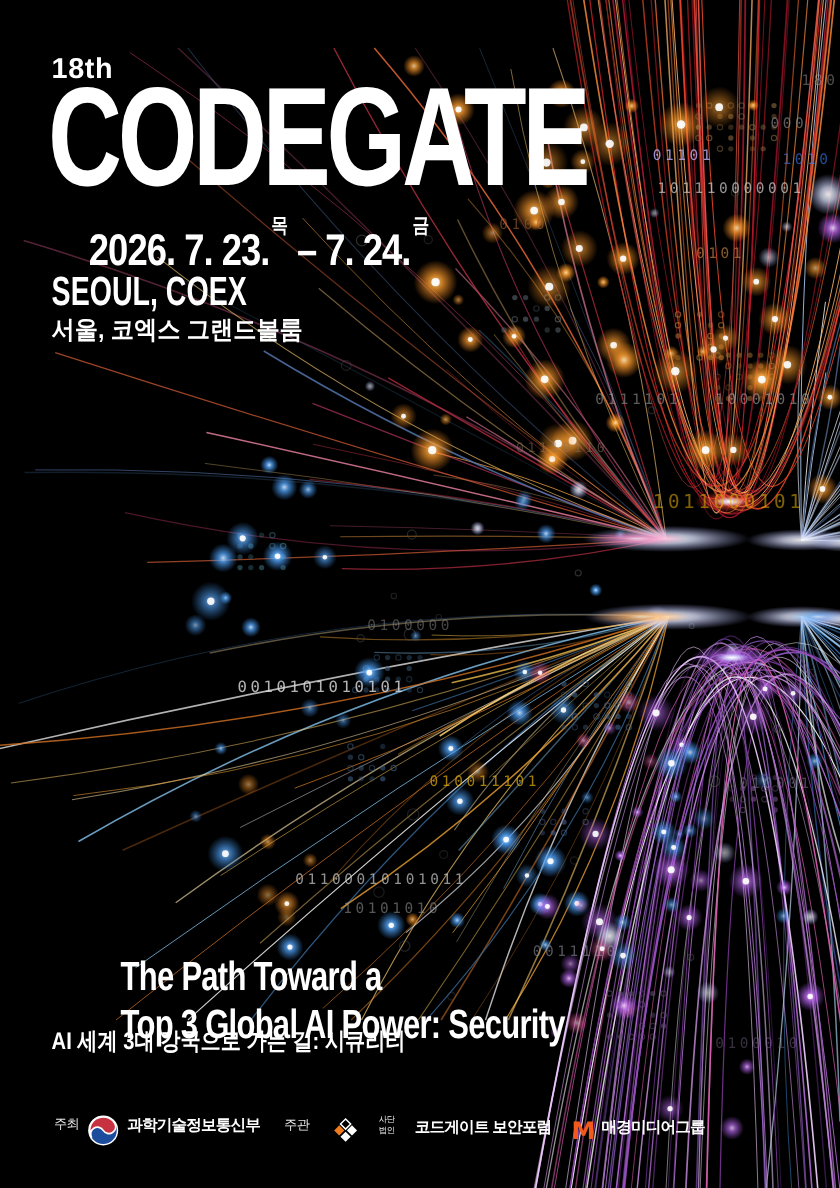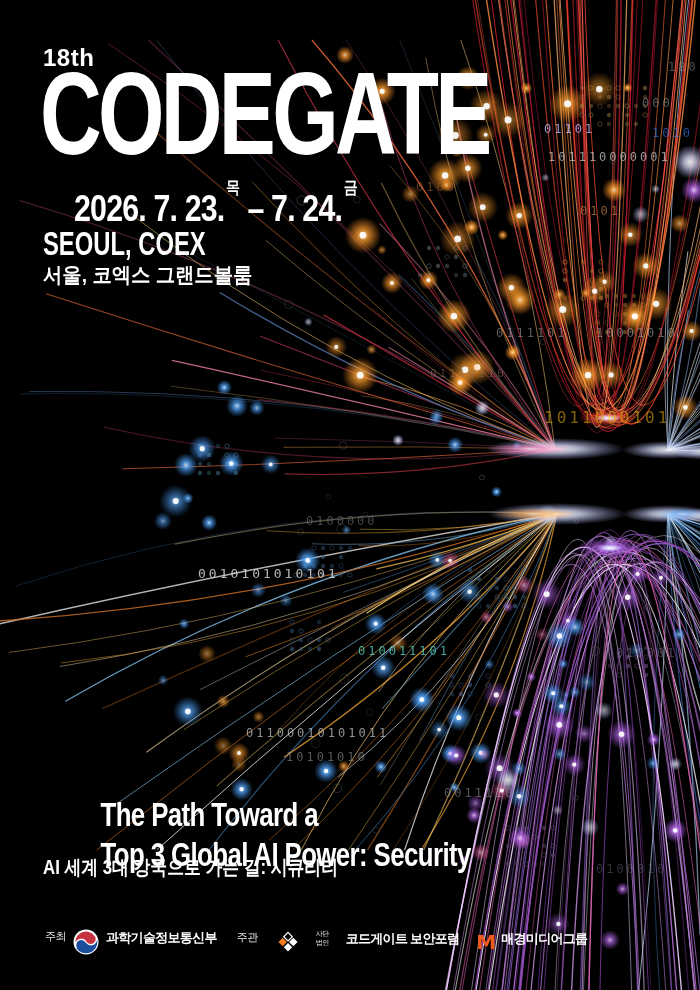--- a/index.html
+++ b/index.html
@@ -770,21 +770,21 @@
     <ellipse cx="508" cy="780" rx="12" ry="12" fill="url(#g-wh)" opacity="0.85"></ellipse>
     <ellipse cx="520" cy="838" rx="12" ry="12" fill="url(#g-pu)" opacity="0.85"></ellipse>
     <ellipse cx="610" cy="940" rx="10" ry="10" fill="url(#g-pu)" opacity="0.8"></ellipse>
   </svg>
 
 <div id="binary-layer">
     <span style="left: 198px; top: 566px; color: rgb(224, 224, 224); font-size: 13px; opacity: 0.8;">0010101010101</span>
     <span style="left: 246px; top: 726px; color: rgb(207, 207, 207); font-size: 12px; opacity: 0.7;">01100010101011</span>
     <span style="left: 286px; top: 750px; color: rgb(159, 159, 159); font-size: 12px; opacity: 0.55;">10101010</span>
     <span style="left: 306px; top: 514px; color: rgb(138, 138, 138); font-size: 12px; opacity: 0.5;">0100000</span>
-    <span style="left: 358px; top: 644px; color: #5eead4; font-size: 12px; opacity: 0.7;">010011101</span>
+    <span style="left: 358px; top: 644px; color: #eab308; font-size: 12px; opacity: 0.7;">010011101</span>
     <span style="left: 496px; top: 326px; color: rgb(154, 154, 154); font-size: 12px; opacity: 0.6;">0111101</span>
     <span style="left: 596px; top: 326px; color: rgb(168, 168, 168); font-size: 12px; opacity: 0.6;">10001010</span>
     <span style="left: 544px; top: 96px; color: #c4b5fd; font-size: 12px; opacity: 0.8; margin-top: 26px;">01101</span>
     <span style="left: 642px; top: 96px; color: rgb(154, 154, 154); font-size: 12px; opacity: 0.6;">000</span>
     <span style="left: 652px; top: 126px; color: #3b82f6; font-size: 12px; opacity: 0.6;">1010</span>
     <span style="left: 548px; top: 150px; color: rgb(201, 201, 201); font-size: 12px; opacity: 0.75;">101110000001</span>
     <span style="left: 580px; top: 204px; color: rgb(192, 128, 64); font-size: 12px; opacity: 0.7;">0101</span>
     <span style="left: 520px; top: 408px; color: #eab308; font-size: 16px; opacity: 0.55; margin-left: 24px;">1011000101</span>
     <span style="left: 444px; top: 748px; color: rgb(154, 154, 170); font-size: 12px; opacity: 0.55; margin-top: 38px;">0011110</span>
     <span style="left: 616px; top: 646px; color: rgb(138, 122, 154); font-size: 12px; opacity: 0.5;">010001</span>

